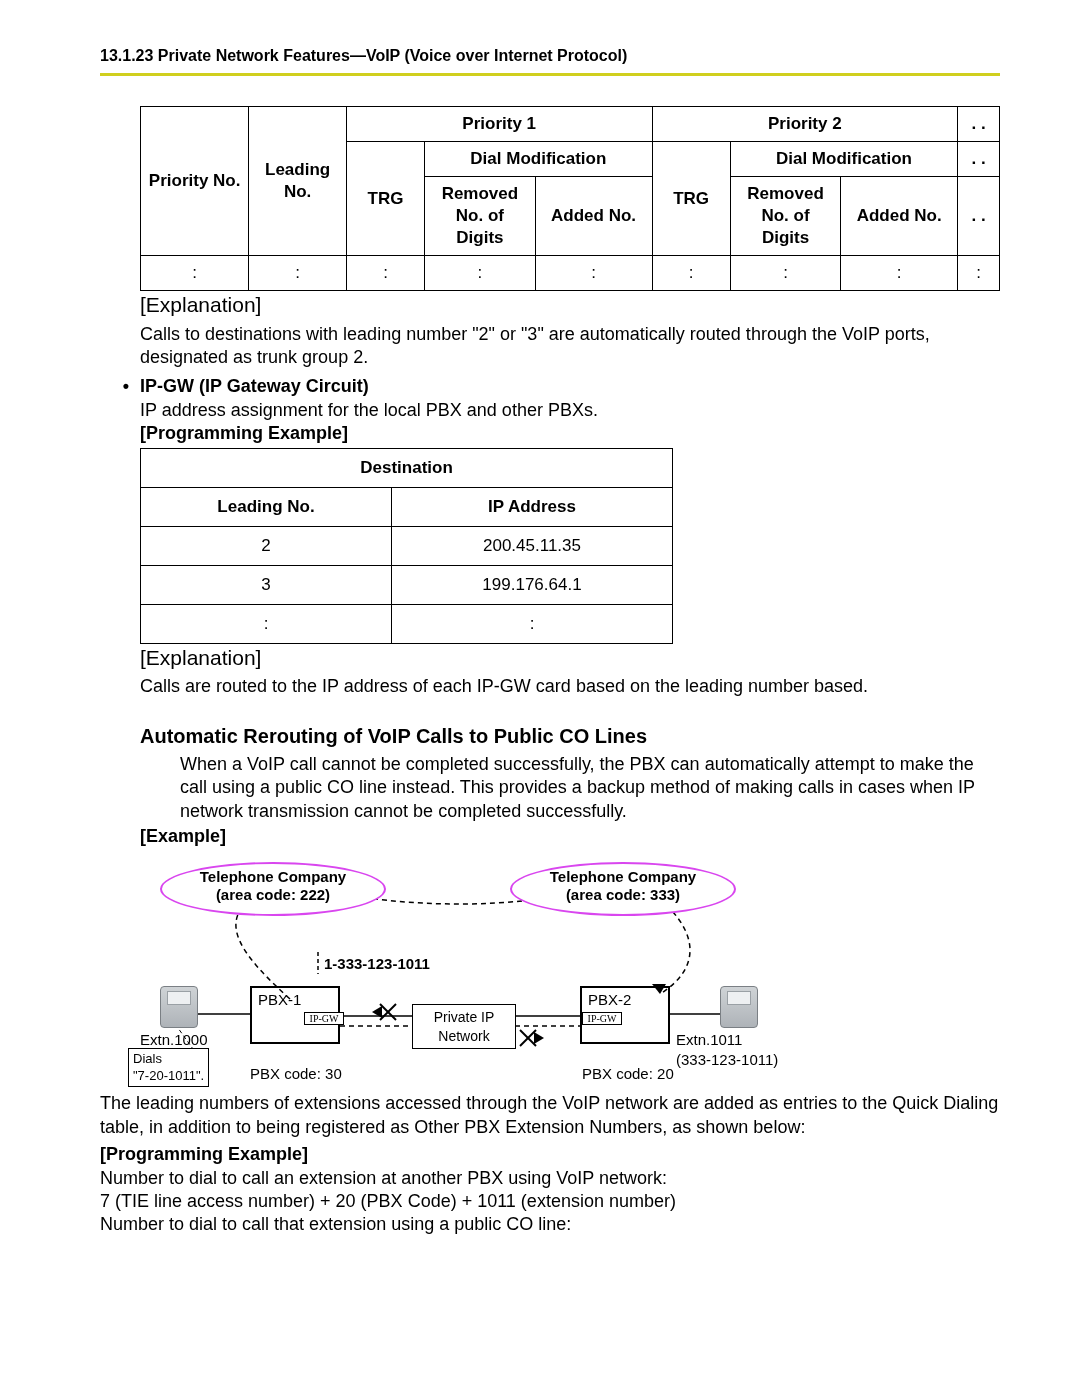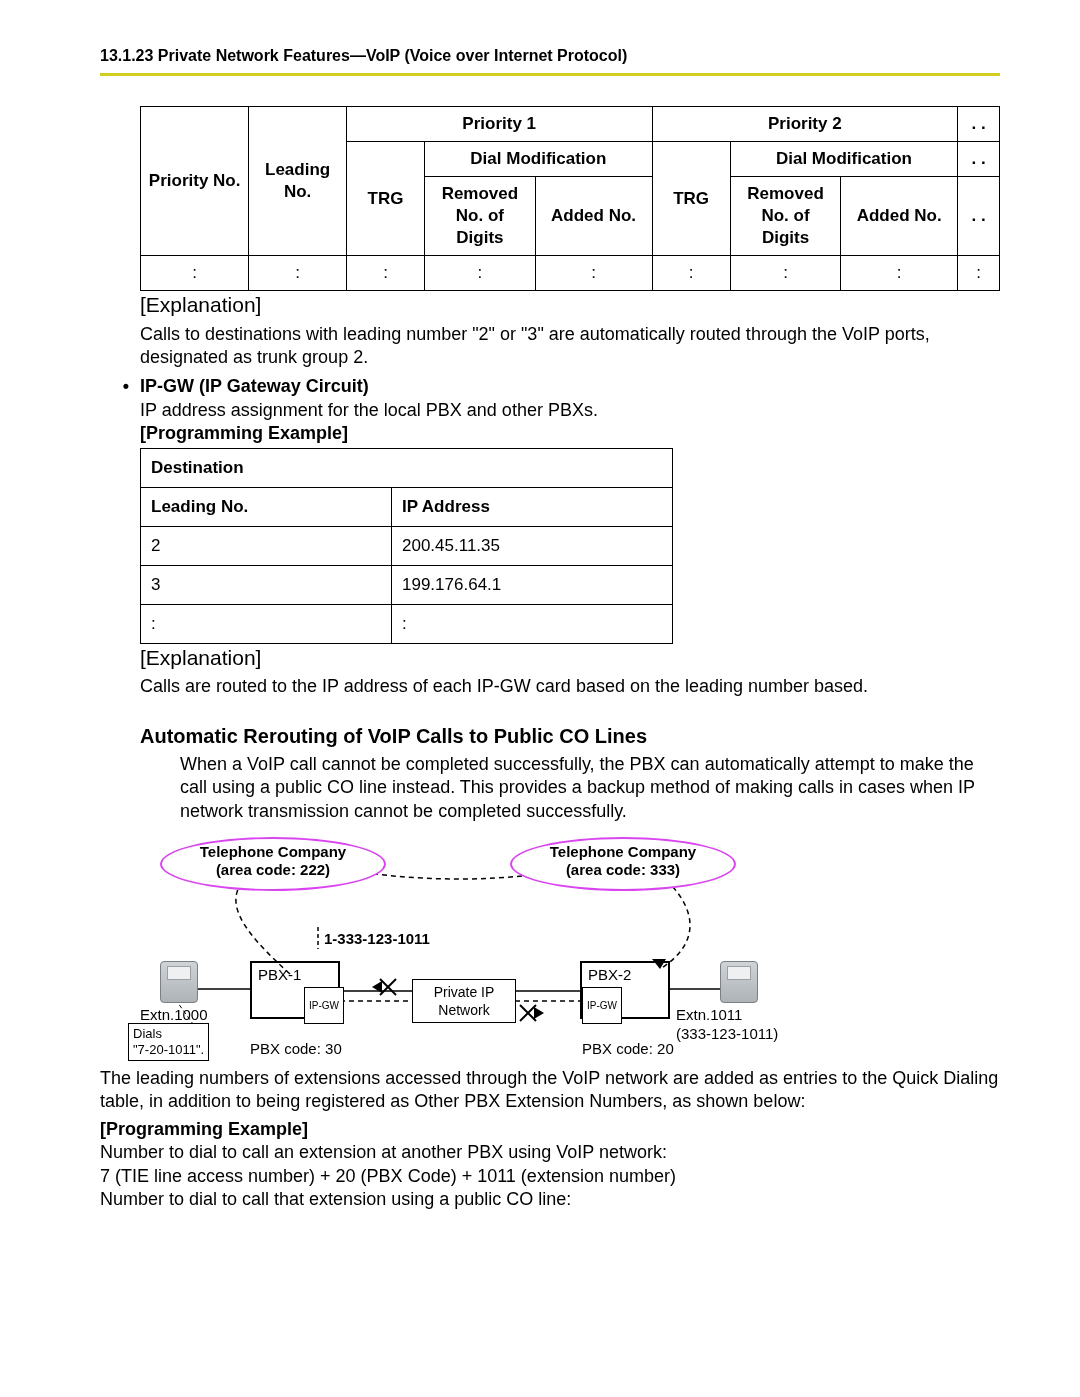--- a/index.html
+++ b/index.html
@@ -64,21 +64,21 @@
   .bullet .txt { flex: 1; }
   .bold { font-weight: bold; }
   table.t2 {
     border-collapse: collapse;
     margin-top: 2px;
     font-size: 17px;
   }
   table.t2 th, table.t2 td {
     border: 1px solid #000;
     padding: 8px 10px;
-    text-align: left;
+    text-align: center;
   }
   table.t2 th { font-weight: bold; }
   .sub-head {
     font-weight: bold;
     font-size: 20px;
     margin-top: 24px;
   }
   .footer {
     position: absolute;
     bottom: 40px;
@@ -129,21 +129,22 @@
     border: 2px solid #000;
     box-sizing: border-box;
   }
   .gw {
     position: absolute;
     border: 1px solid #000;
     font-size: 10px;
     text-align: center;
     background: #fff;
     line-height: 1.1;
-    padding: 12px 2px;
+    padding: 0 2px;
+    font-family: Liberation Serif, serif;
   }
   .dial {
     position: absolute;
     border: 1px solid #000;
     background: #fff;
     font-size: 13px;
     padding: 2px 4px;
     line-height: 1.25;
   }
   .label { position: absolute; }
@@ -260,20 +261,21 @@
     </tbody>
       </table>
 
     <div class="section-head">[Explanation]</div>
     <div class="para">Calls are routed to the IP address of each IP-GW card based on the leading number based.</div>
 
     <div class="sub-head">Automatic Rerouting of VoIP Calls to Public CO Lines</div>
     <div class="para" style="margin-left:-40px;padding-left:40px;text-indent:0;margin-left:0">
       <span style="display:block;margin-left:-40px;padding-left:0;text-indent:0;margin-left:0">When a VoIP call cannot be completed successfully, the PBX can automatically attempt to make the call using a public CO line instead. This provides a backup method of making calls in cases when IP network transmission cannot be completed successfully.</span>
     </div>
+    <div class="para" style="margin-top:2px"><span class="bold">[Example]</span></div>
 
     <div class="diagram" style="margin-left:-40px">
       <svg class="wires" viewBox="0 0 700 230">
 
         <path d="M220 35 C300 55 420 55 490 35" stroke="#000" fill="none" stroke-width="1.5" stroke-dasharray="5 4"></path>
 
         <path d="M190 145 C140 100 120 70 150 45" stroke="#000" fill="none" stroke-width="1.5" stroke-dasharray="5 4"></path>
 
         <path d="M560 45 C600 80 600 115 560 140" stroke="#000" fill="none" stroke-width="1.5" stroke-dasharray="5 4"></path>
         <polygon points="560,140 552,130 566,130" fill="#000"></polygon>

